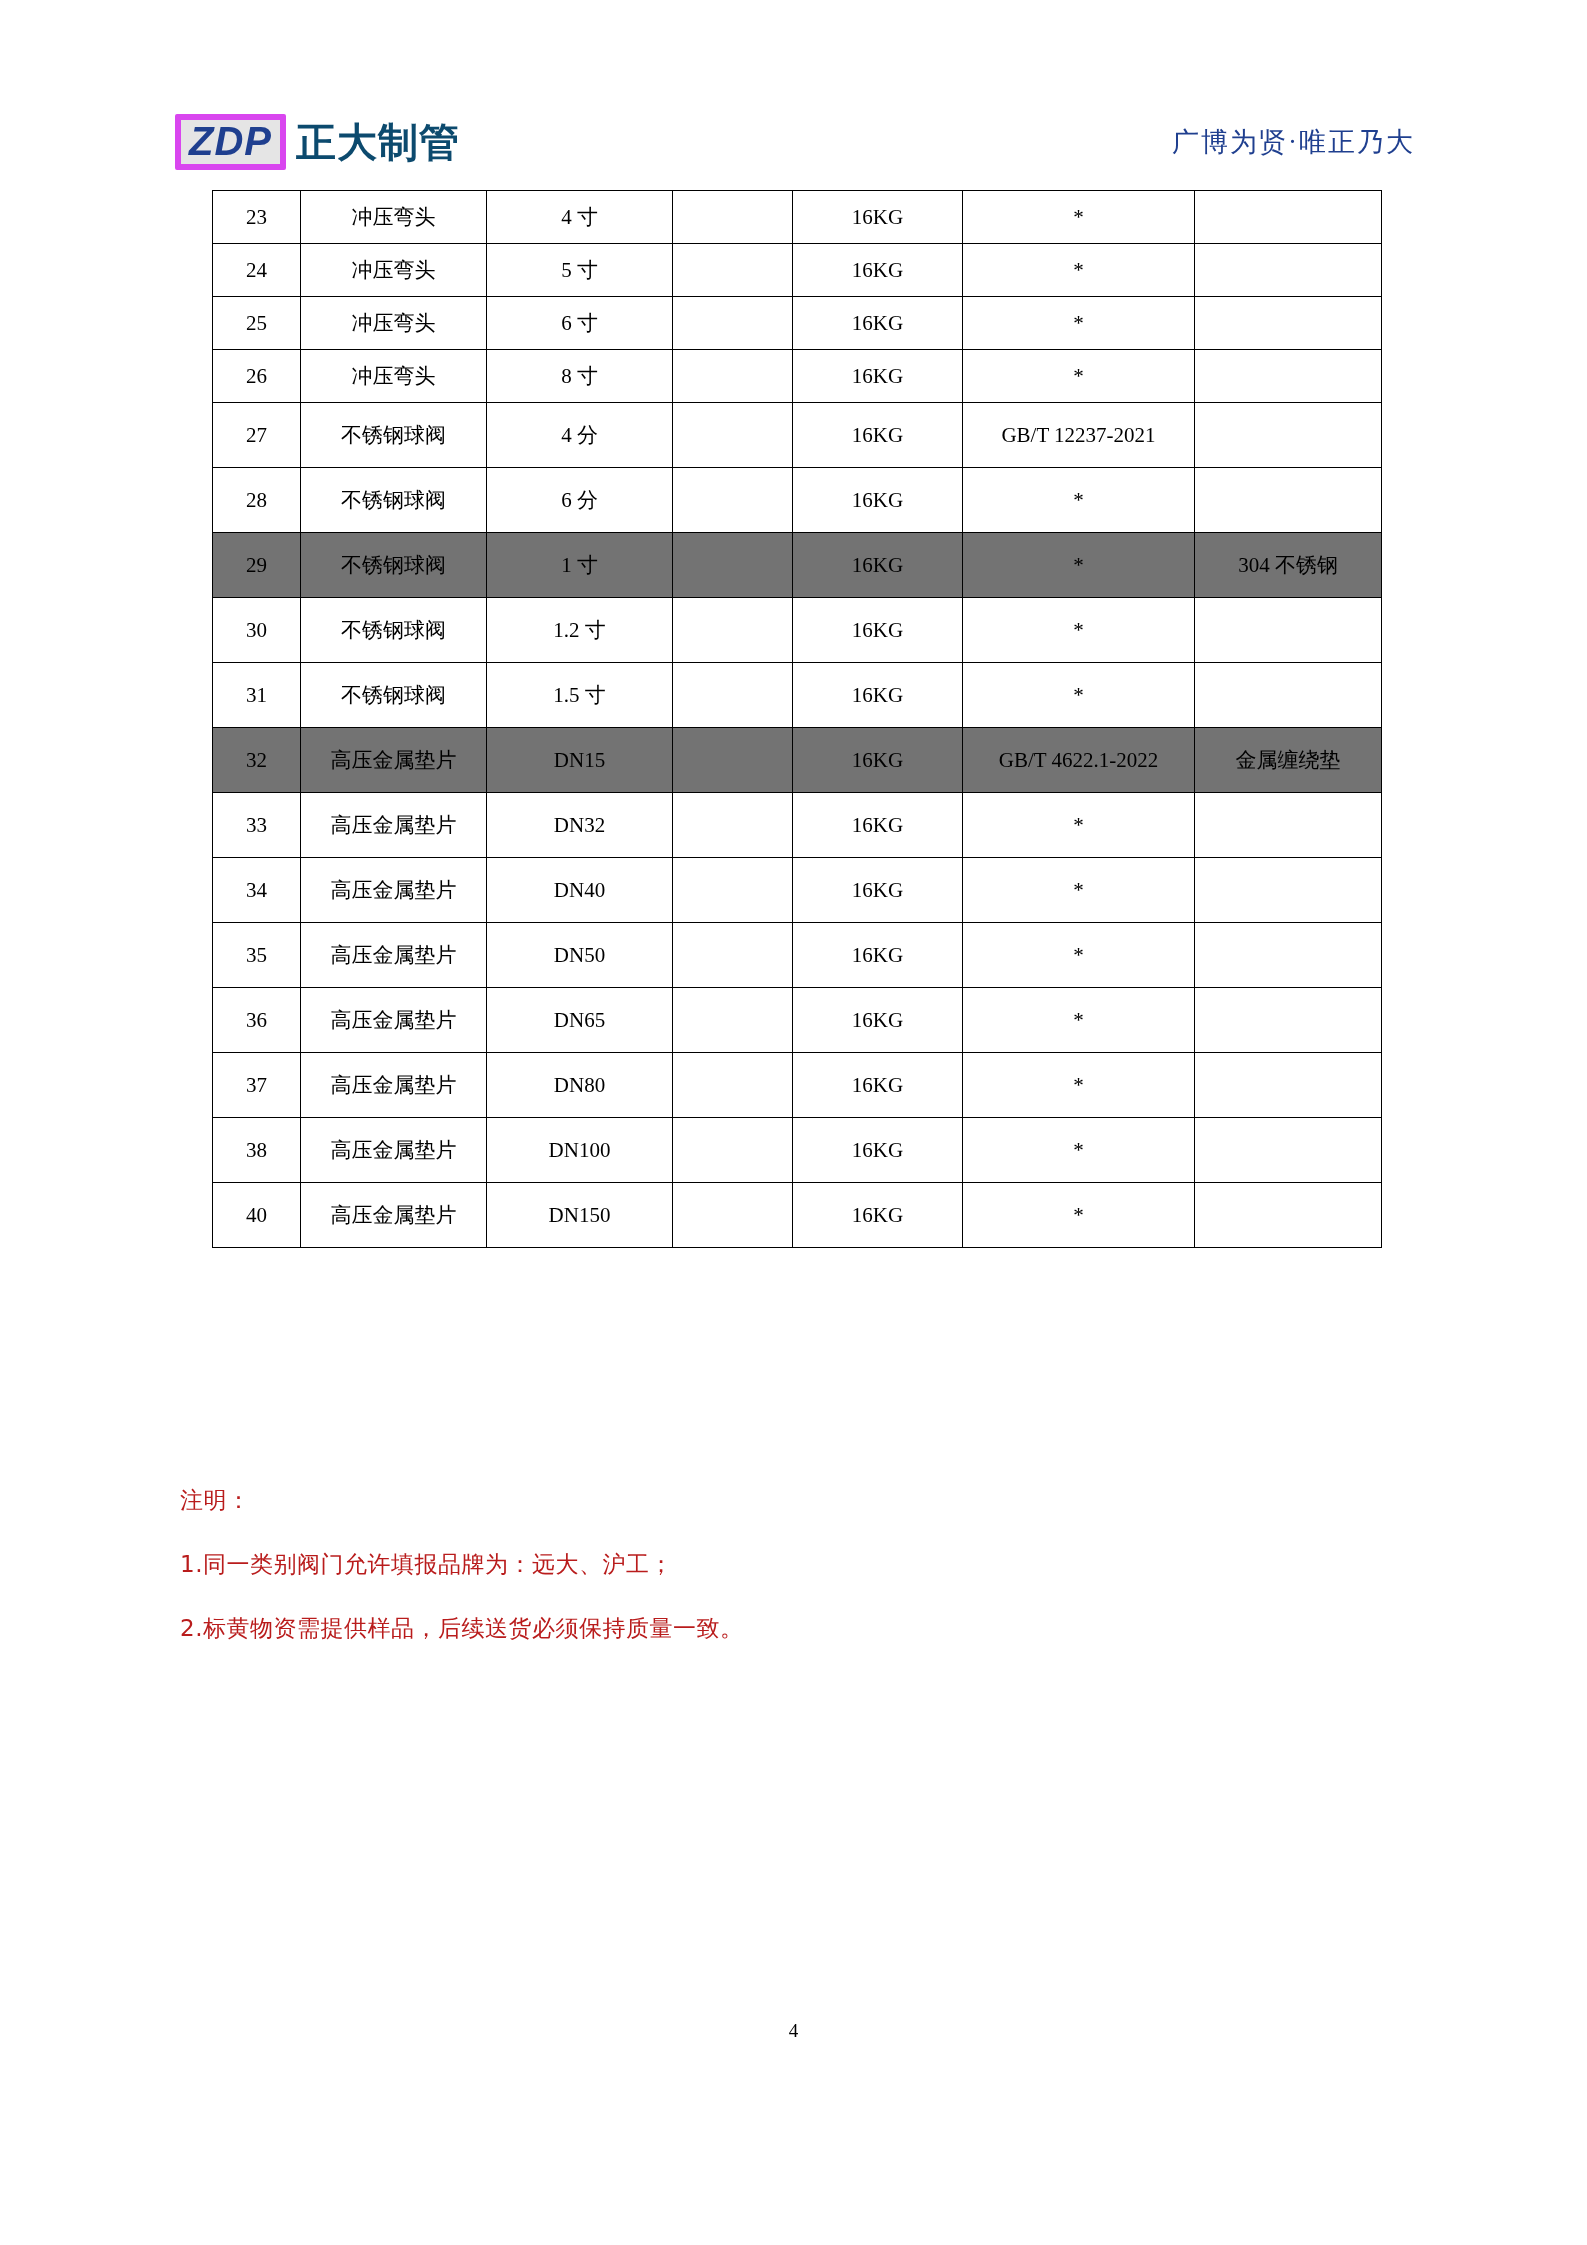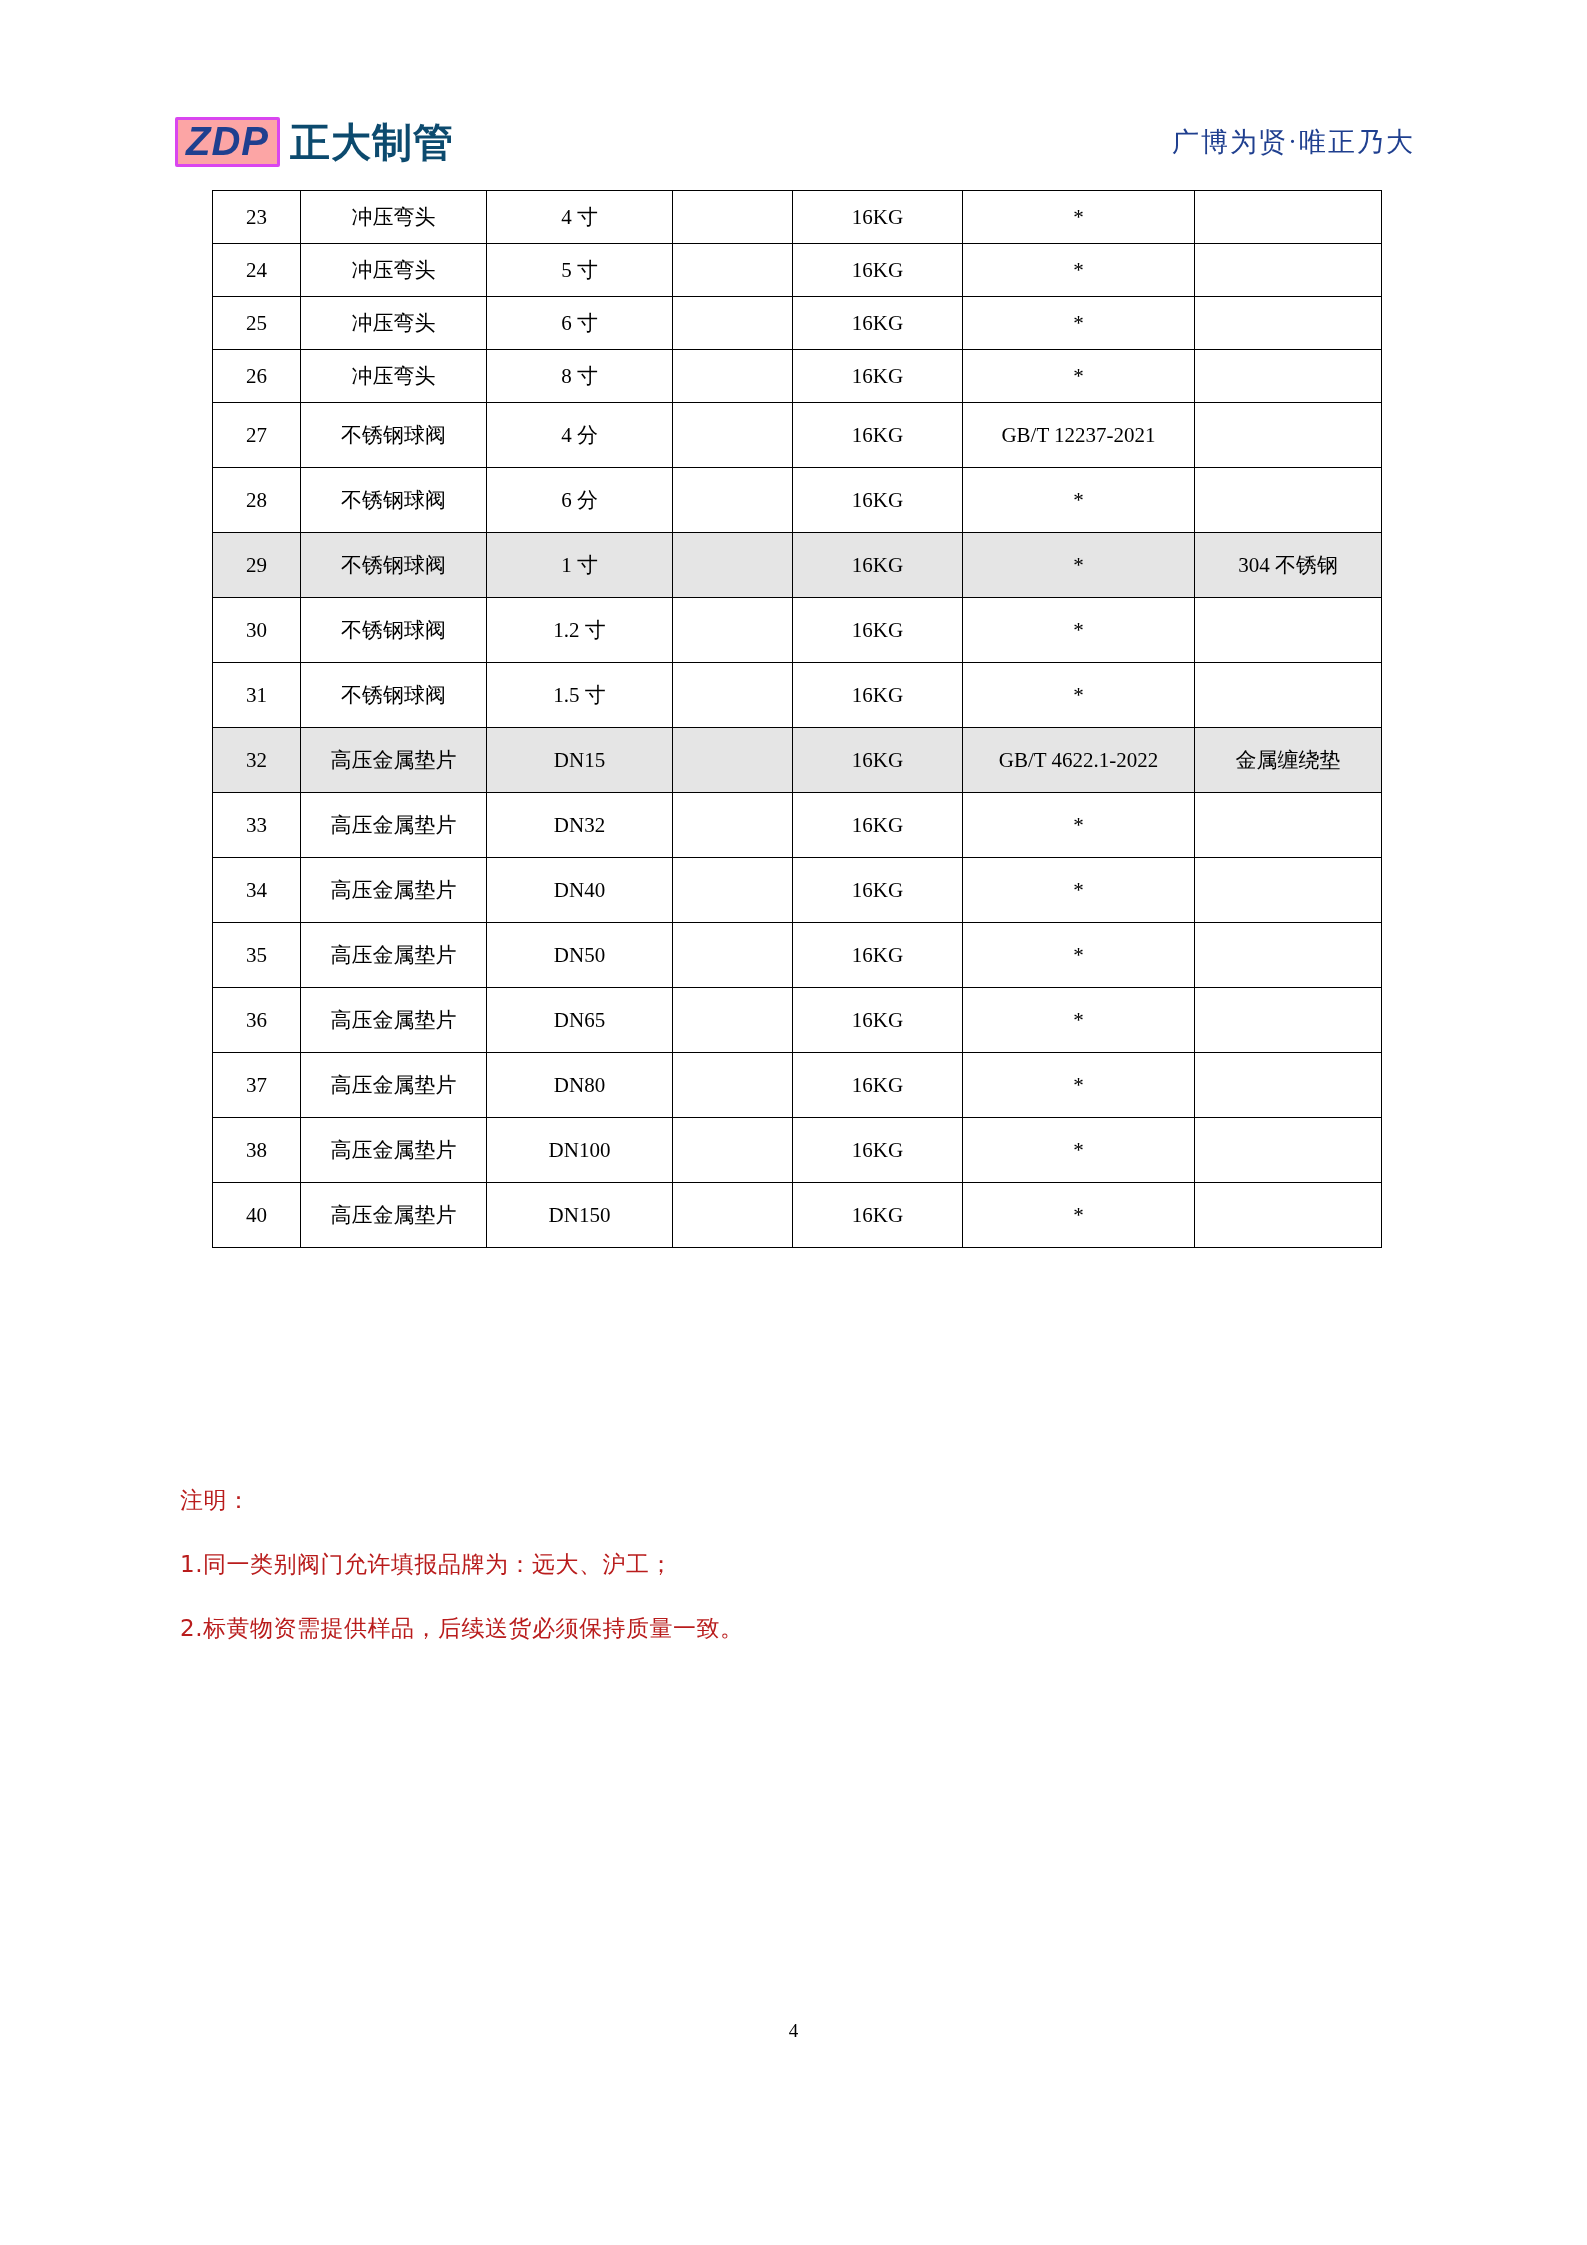--- a/index.html
+++ b/index.html
@@ -38,22 +38,22 @@
     align-items: center;
     gap: 10px;
   }
   .logo-mark {
     font-family: "Liberation Sans", sans-serif;
     font-weight: bold;
     font-style: italic;
     font-size: 40px;
     letter-spacing: 1px;
     color: #1f3f8f;
-    background: #fca5a5;
-    border: 3px solid #d946ef;
+    background: #e5e5e5;
+    border: 6px solid #d946ef;
     padding: 0px 8px 2px 8px;
     line-height: 42px;
     border-radius: 2px;
   }
   .logo-text {
     font-family: "Liberation Sans", sans-serif;
     font-weight: bold;
     font-size: 40px;
     color: #0c4a6e;
     letter-spacing: 1px;
@@ -94,21 +94,21 @@
   col.c-qty   { width: 120px; }
   col.c-press { width: 170px; }
   col.c-std   { width: 232px; }
   col.c-note  { width: 187px; }
 
   td.cn { font-family: "DejaVu Sans", "Liberation Sans", sans-serif; font-size: 20px; }
   td.num { font-size: 21px; }
   td.press { font-size: 19px; }
   td.std { font-size: 19px; font-family: "DejaVu Sans", "Liberation Sans", sans-serif; }
   td.star { font-size: 22px; }
-  tr.hl td { background: #e5e5e5; }
+  tr.hl td { background: #737373; }
   tr.hl td.cn, tr.hl td.std, tr.hl td.note { color: #000; }
   td.note { font-family: "DejaVu Sans", "Liberation Sans", sans-serif; font-size: 20px; }
   .row-tall td { height: 56px; }
   .row-short td { height: 44px; }
 
   
   .notes {
     position: absolute;
     left: 180px;
     top: 1485px;

